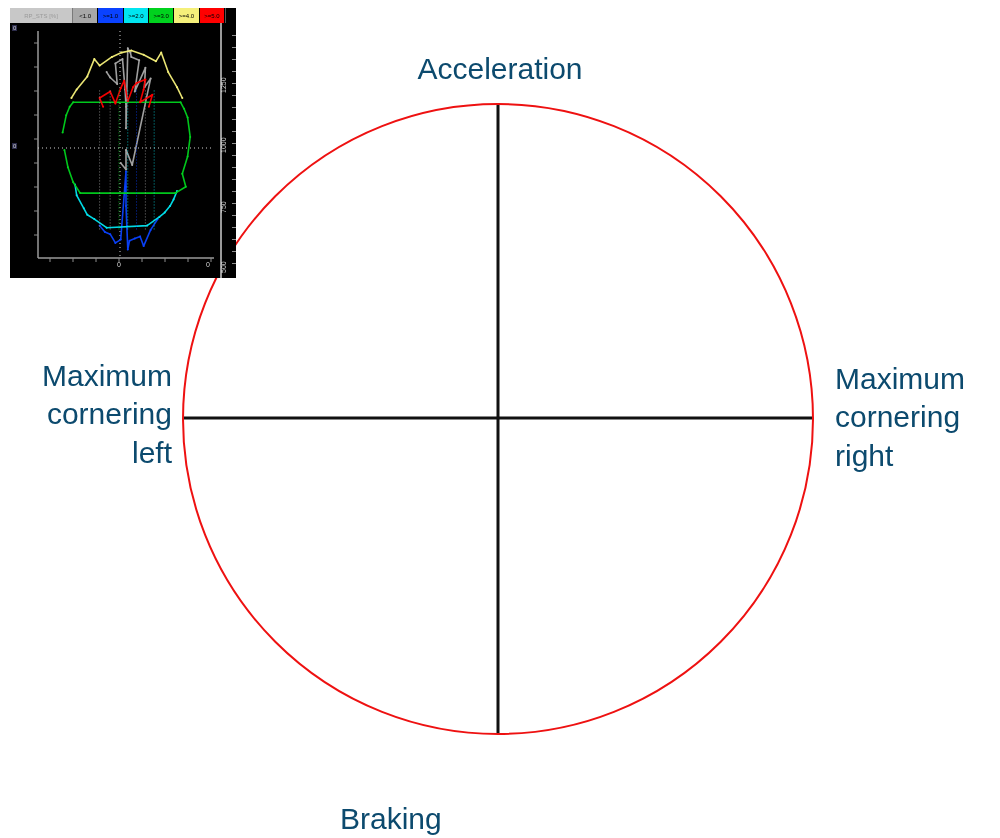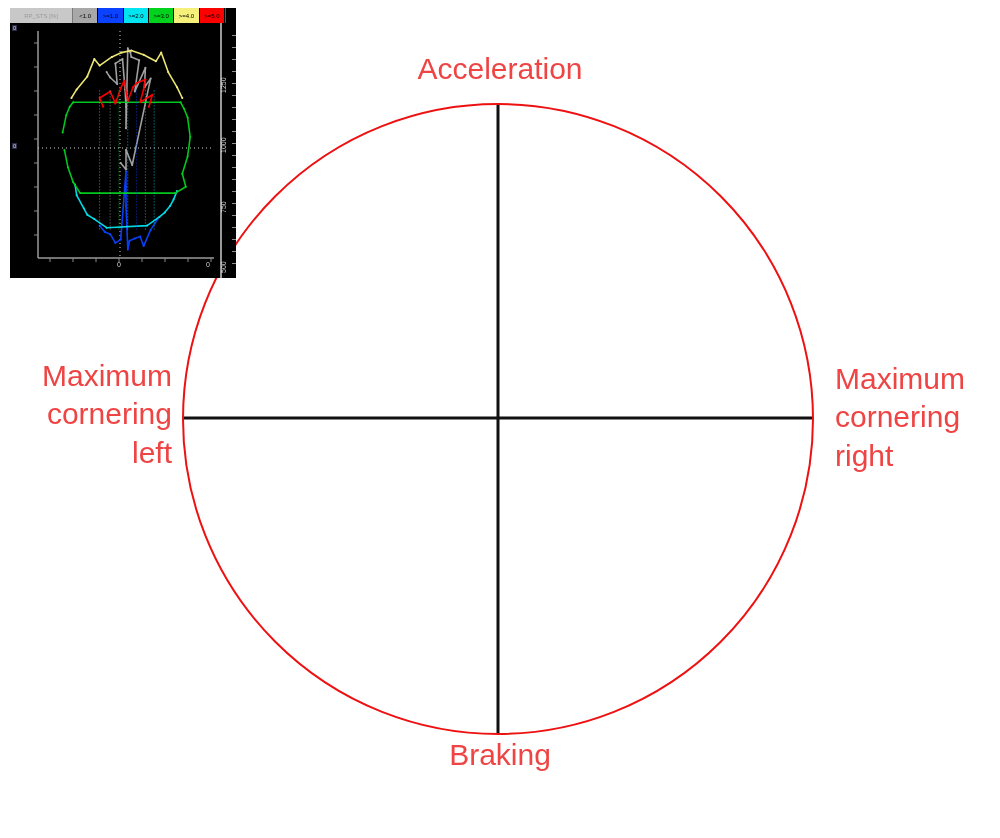--- a/index.html
+++ b/index.html
@@ -24,37 +24,37 @@
     height: 838px;
   }
   #friction-circle-svg {
     position: absolute;
     left: 0;
     top: 0;
   }
 
   .axis-label {
     position: absolute;
-    color: #ef4444;
+    color: #0c4a6e;
     font-size: 30px;
     line-height: 1.28;
     font-family: "Liberation Sans", sans-serif;
     white-space: pre-line;
   }
   #label-acceleration {
     left: 340px;
     top: 50px;
     width: 320px;
     text-align: center;
   }
   #label-braking {
     left: 340px;
-    top: 736px;
+    top: 800px;
     width: 320px;
-    text-align: center;
+    text-align: left;
   }
   #label-cornering-left {
     left: 0px;
     top: 357px;
     width: 172px;
     text-align: right;
   }
   #label-cornering-right {
     left: 835px;
     top: 360px;

